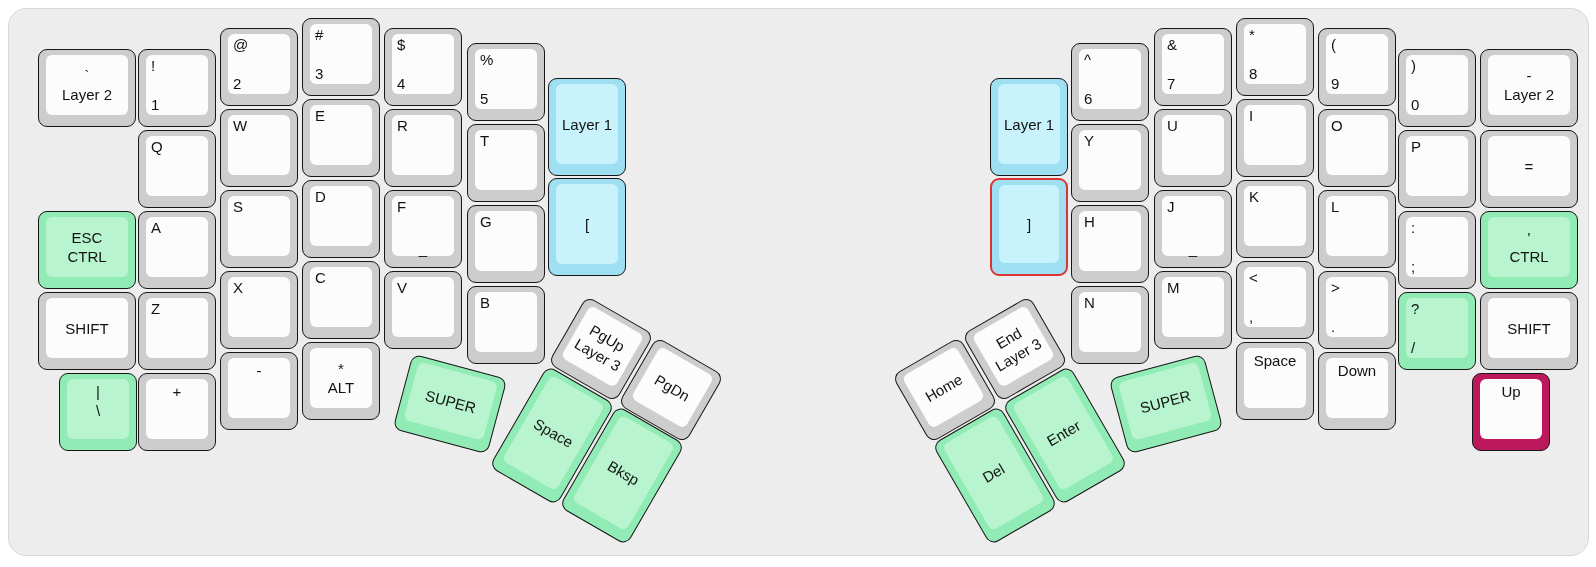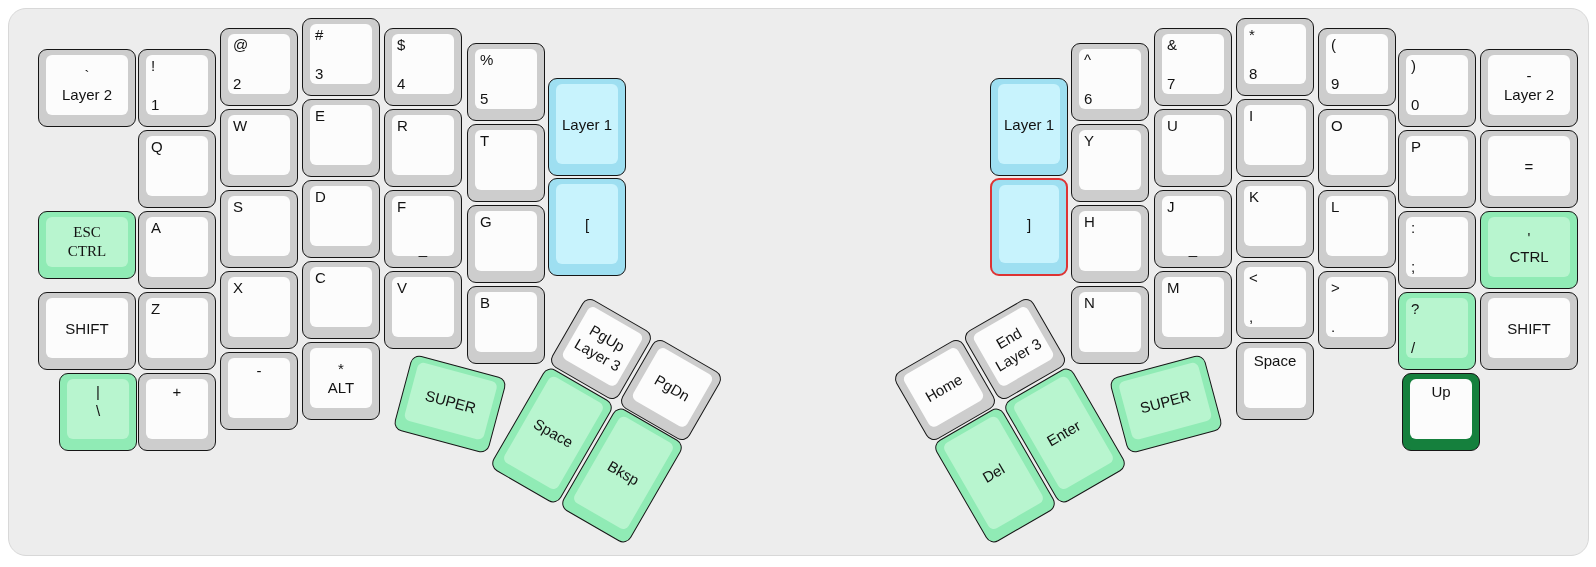--- a/index.html
+++ b/index.html
@@ -105,21 +105,21 @@
         <span class="leg leg-tl">T</span>
       </div>
     </div>
     <div class="key" style="left: 548px; top: 178px; width: 78px; height: 98px; background-color: rgb(158, 223, 241);">
       <div class="cap" style="background-color: rgb(200, 243, 253);">
         <div class="stack center">
           <div>[</div>
         </div>
       </div>
     </div>
-    <div class="key" style="left: 38px; top: 211px; width: 98px; height: 68px; background-color: rgb(144, 235, 181); font-family: Liberation Serif, serif;">
+    <div class="key" style="left: 38px; top: 211px; width: 98px; height: 78px; background-color: rgb(144, 235, 181);">
       <div class="cap" style="background-color: rgb(184, 245, 207);">
         <div class="stack center">
           <div>ESC</div>
           <div>CTRL</div>
         </div>
       </div>
     </div>
     <div class="key" style="left: 138px; top: 211px; width: 78px; height: 78px; background-color: rgb(205, 205, 205);">
       <div class="cap" style="background-color: rgb(252, 252, 252);">
         <span class="leg leg-tl">A</span>
@@ -398,21 +398,28 @@
         </div>
       </div>
     </div>
     <div class="key" style="left: 1236px; top: 342px; width: 78px; height: 78px; background-color: rgb(205, 205, 205);">
       <div class="cap" style="background-color: rgb(252, 252, 252);">
         <div class="stack top">
           <div>Space</div>
         </div>
       </div>
     </div>
-    <div class="key" style="left: 1402px; top: 373px; width: 78px; height: 78px; background-color: #15803d;">
+    <div class="key" style="left: 1318px; top: 352px; width: 78px; height: 78px; background-color: rgb(205, 205, 205);">
+      <div class="cap" style="background-color: rgb(252, 252, 252);">
+        <div class="stack top">
+          <div>Down</div>
+        </div>
+      </div>
+    </div>
+    <div class="key" style="left: 1472px; top: 373px; width: 78px; height: 78px; background-color: #be185d;">
       <div class="cap" style="background-color: rgb(252, 252, 252);">
         <div class="stack top">
           <div>Up</div>
         </div>
       </div>
     </div>
     <div class="key" style="left: 906px; top: 350.5px; width: 78px; height: 78px; background-color: rgb(205, 205, 205); transform: rotate(-30deg);">
       <div class="cap" style="background-color: rgb(252, 252, 252);">
         <div class="stack center">
           <div>Home</div>

